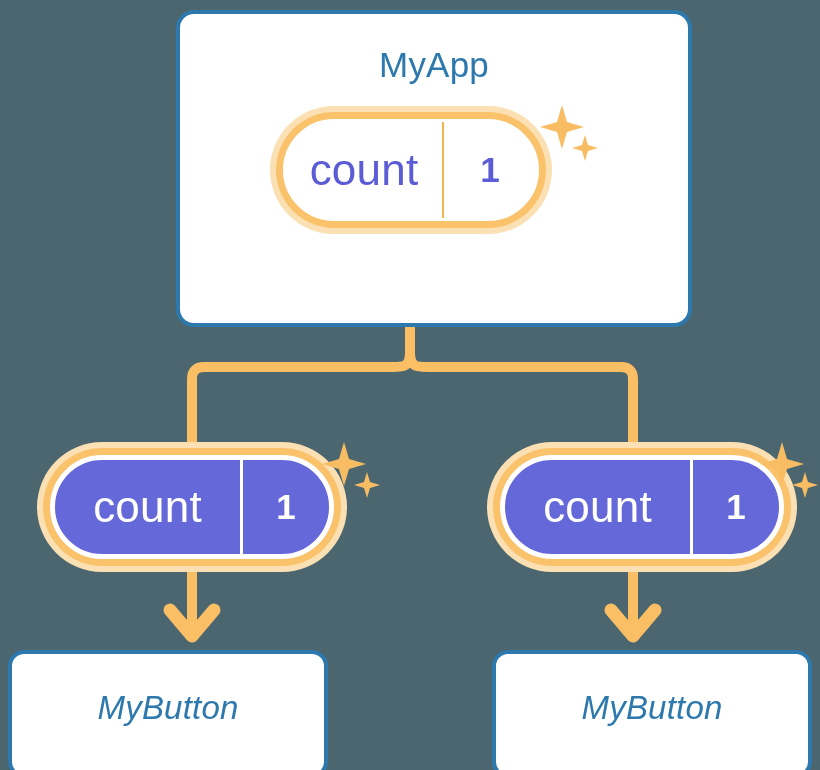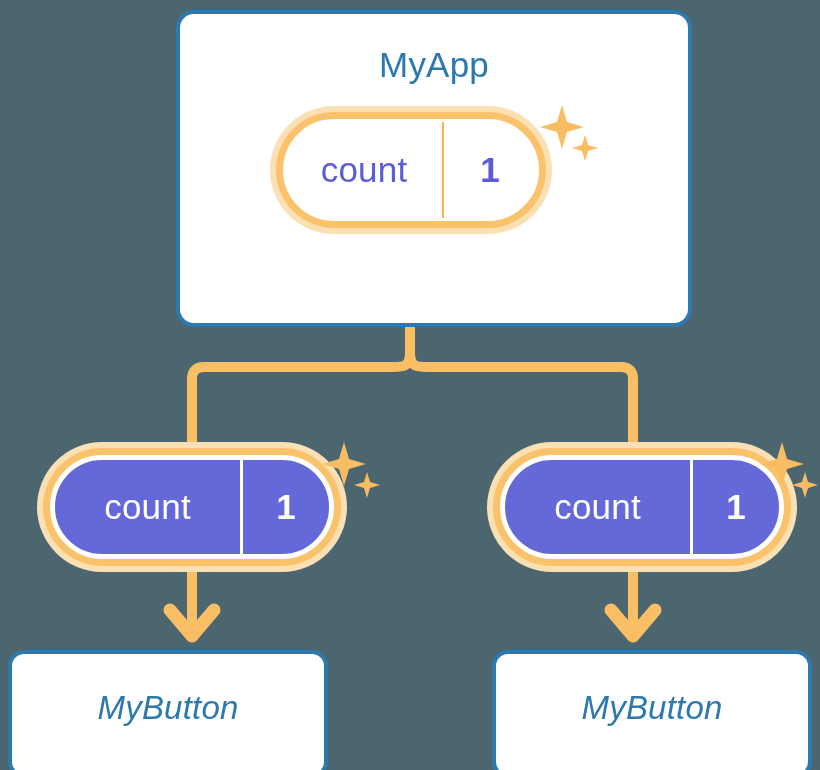--- a/index.html
+++ b/index.html
@@ -129,21 +129,21 @@
   .pill-filled .pill-divider {
     background: #ffffff;
     width: 3px;
   }
 
   .pill-key {
     flex: 1 1 auto;
     display: flex;
     align-items: center;
     justify-content: center;
-    font-size: 35px;
+    font-size: 44px;
     font-weight: 400;
     letter-spacing: 0.2px;
     border-radius: 999px 0 0 999px;
   }
   .pill-divider {
     flex: 0 0 auto;
     align-self: stretch;
   }
   .pill-val {
     flex: 0 0 auto;

